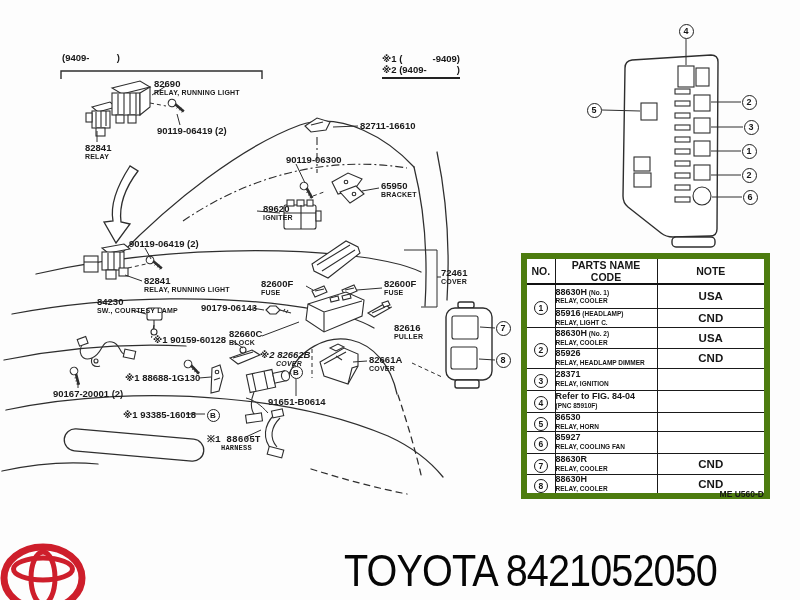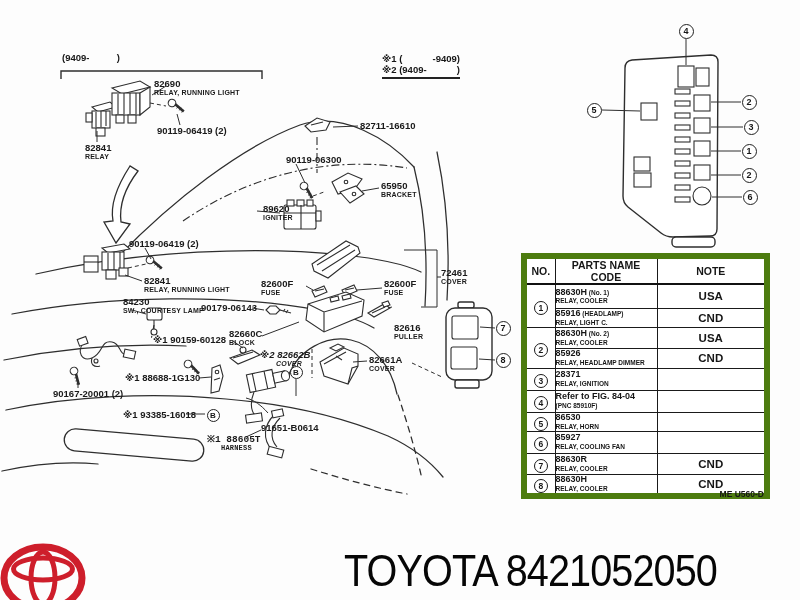--- a/index.html
+++ b/index.html
@@ -290,21 +290,21 @@
         <div>89620</div>
         <div class="pl-sub">IGNITER</div>
       </div>
       <div class="part-label" style="left: 129px; top: 239px;">
         <div>90119-06419 (2)</div>
       </div>
       <div class="part-label" style="left: 144px; top: 276px;">
         <div>82841</div>
         <div class="pl-sub">RELAY, RUNNING LIGHT</div>
       </div>
-      <div class="part-label" style="left: 97px; top: 297px; margin-left: 26px;">
+      <div class="part-label" style="left: 97px; top: 297px;">
         <div>84230</div>
         <div class="pl-sub">SW., COURTESY LAMP</div>
       </div>
       <div class="part-label" style="left: 261px; top: 279px;">
         <div>82600F</div>
         <div class="pl-sub">FUSE</div>
       </div>
       <div class="part-label" style="left: 384px; top: 279px;">
         <div>82600F</div>
         <div class="pl-sub">FUSE</div>
@@ -334,21 +334,21 @@
       <div class="part-label" style="left: 369px; top: 355px;">
         <div>82661A</div>
         <div class="pl-sub">COVER</div>
       </div>
       <div class="part-label" style="left: 125px; top: 373px;">
         <div>※1 88688-1G130</div>
       </div>
       <div class="part-label" style="left: 53px; top: 389px;">
         <div>90167-20001 (2)</div>
       </div>
-      <div class="part-label" style="left: 261px; top: 397px; margin-top: 26px;">
+      <div class="part-label" style="left: 268px; top: 397px;">
         <div>91651-B0614</div>
       </div>
       <div class="part-label" style="left: 123px; top: 410px;">
         <div>※1 93385-16018</div>
       </div>
       <div class="part-label" style="left: 207px; top: 435px; font-family: Liberation Mono, monospace;">
         <div>※1 88605T</div>
         <div class="pl-sub" style="margin-left: 14px;">HARNESS</div>
       </div>
     </div>

